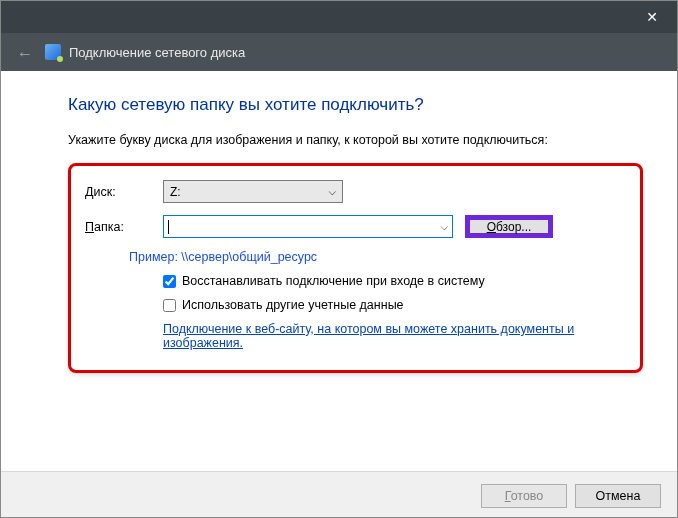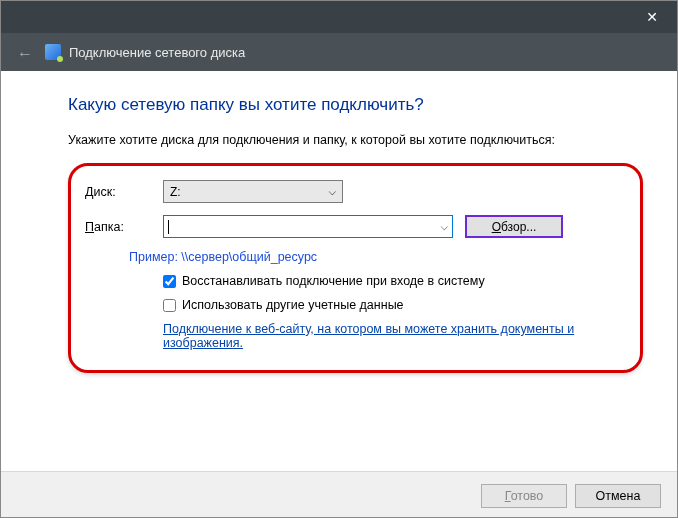--- a/index.html
+++ b/index.html
@@ -75,21 +75,21 @@
     font-weight: 400;
     margin-bottom: 18px;
   }
   .instruction {
     font-size: 12.5px;
     color: #000;
     margin-bottom: 16px;
   }
   .highlight-box {
     border: 3px solid #d60000;
-    border-radius: 20px;
+    border-radius: 8px;
     padding: 14px 14px 10px 14px;
     box-shadow: 0 2px 4px rgba(0,0,0,0.15);
   }
   .form-row {
     display: flex;
     align-items: center;
     margin-bottom: 12px;
   }
   .form-label {
     width: 78px;
@@ -130,22 +130,22 @@
   .caret {
     width: 1px;
     height: 14px;
     background: #000;
     animation: blink 1s step-end infinite;
   }
   @keyframes blink { 50% { opacity: 0; } }
   .browse-btn {
     margin-left: 12px;
     height: 23px;
-    width: 98px;
-    border: 2px solid #6d28d9;
+    width: 88px;
+    border: 5px solid #6d28d9;
     background: #e1e1e1;
     font-size: 12px;
     cursor: pointer;
   }
   .indent {
     margin-left: 78px;
     font-size: 12.5px;
     margin-bottom: 10px;
   }
   .example { color: #1d4ed8; margin-left: 44px; }
@@ -193,21 +193,21 @@
 
 <div class="subheader">
   <div class="back-arrow">←</div>
   <div class="net-icon"></div>
   <div class="subheader-title">Подключение сетевого диска</div>
 </div>
 
 <div class="outer-wrap">
   <div class="content">
     <div class="heading">Какую сетевую папку вы хотите подключить?</div>
-    <div class="instruction">Укажите хотите диска для подключения и папку, к которой вы хотите подключиться:</div>
+    <div class="instruction">Укажите букву диска для изображения и папку, к которой вы хотите подключиться:</div>
 
     <div class="highlight-box">
 
       <div class="form-row">
         <div class="form-label"><span class="udot">Д</span><span></span>иск:</div>
         <div class="drive-select">
           <span>Z:</span>
           <span class="chev">⌵</span>
         </div>
       </div>

